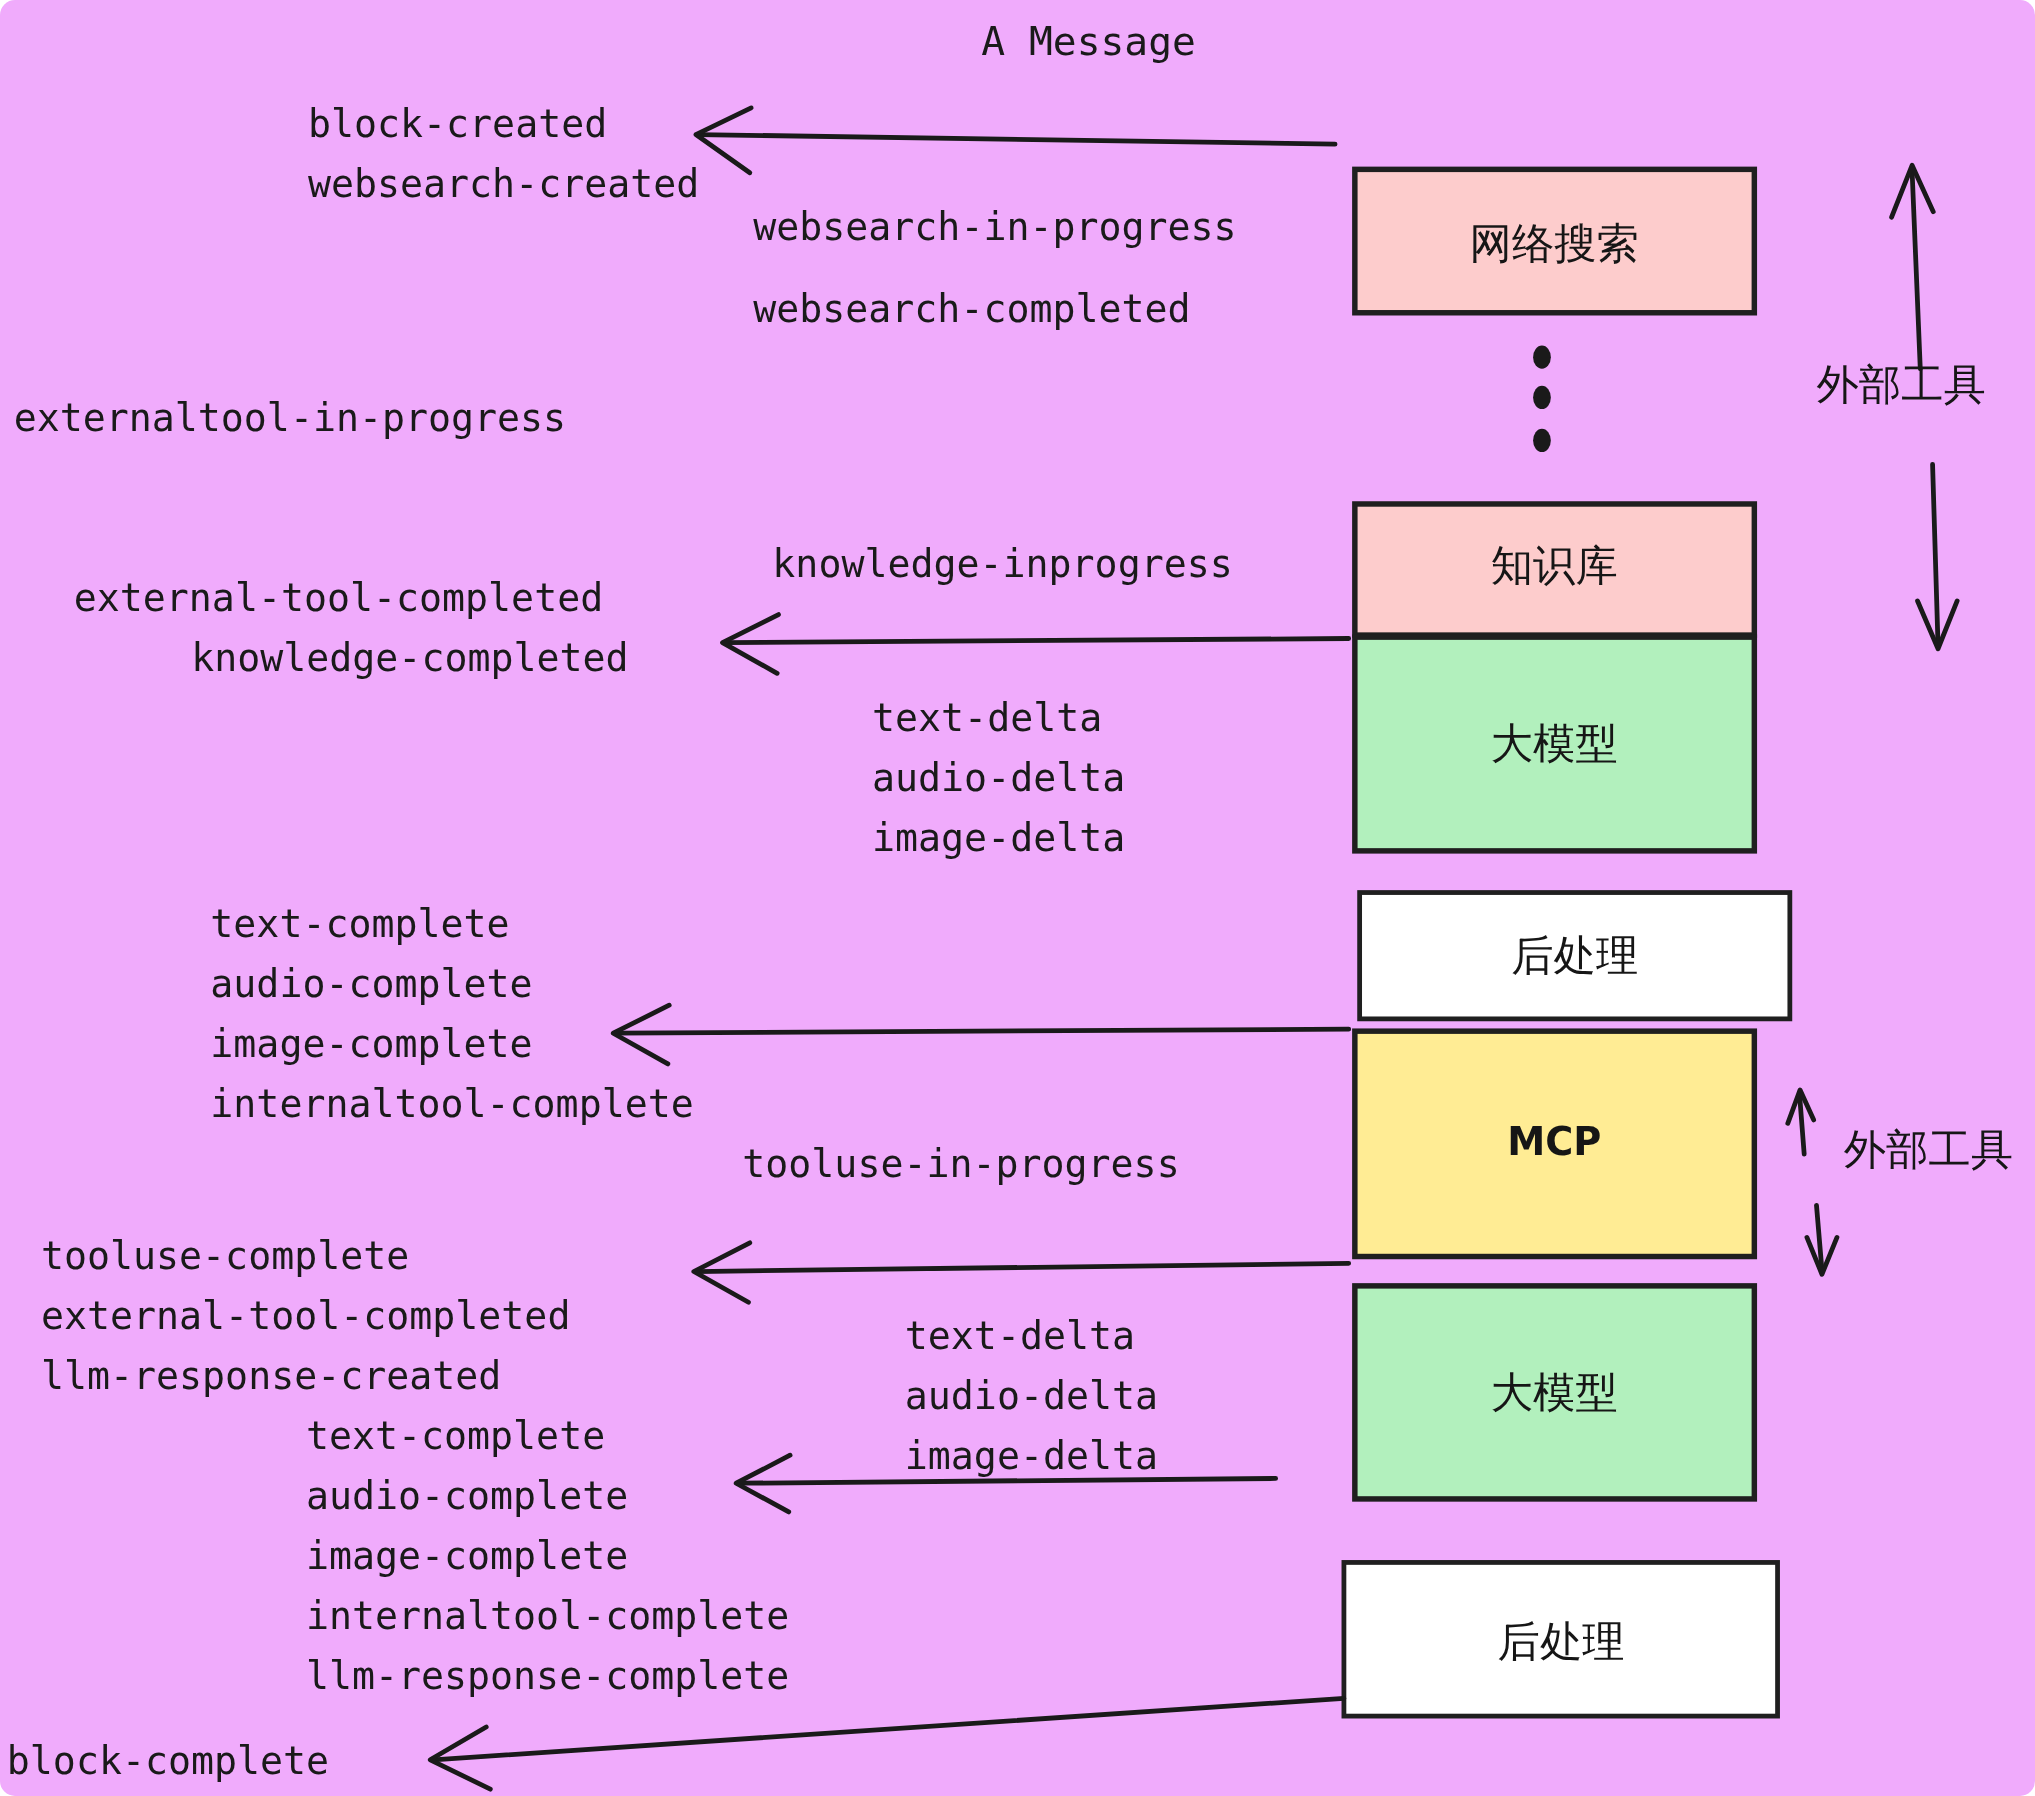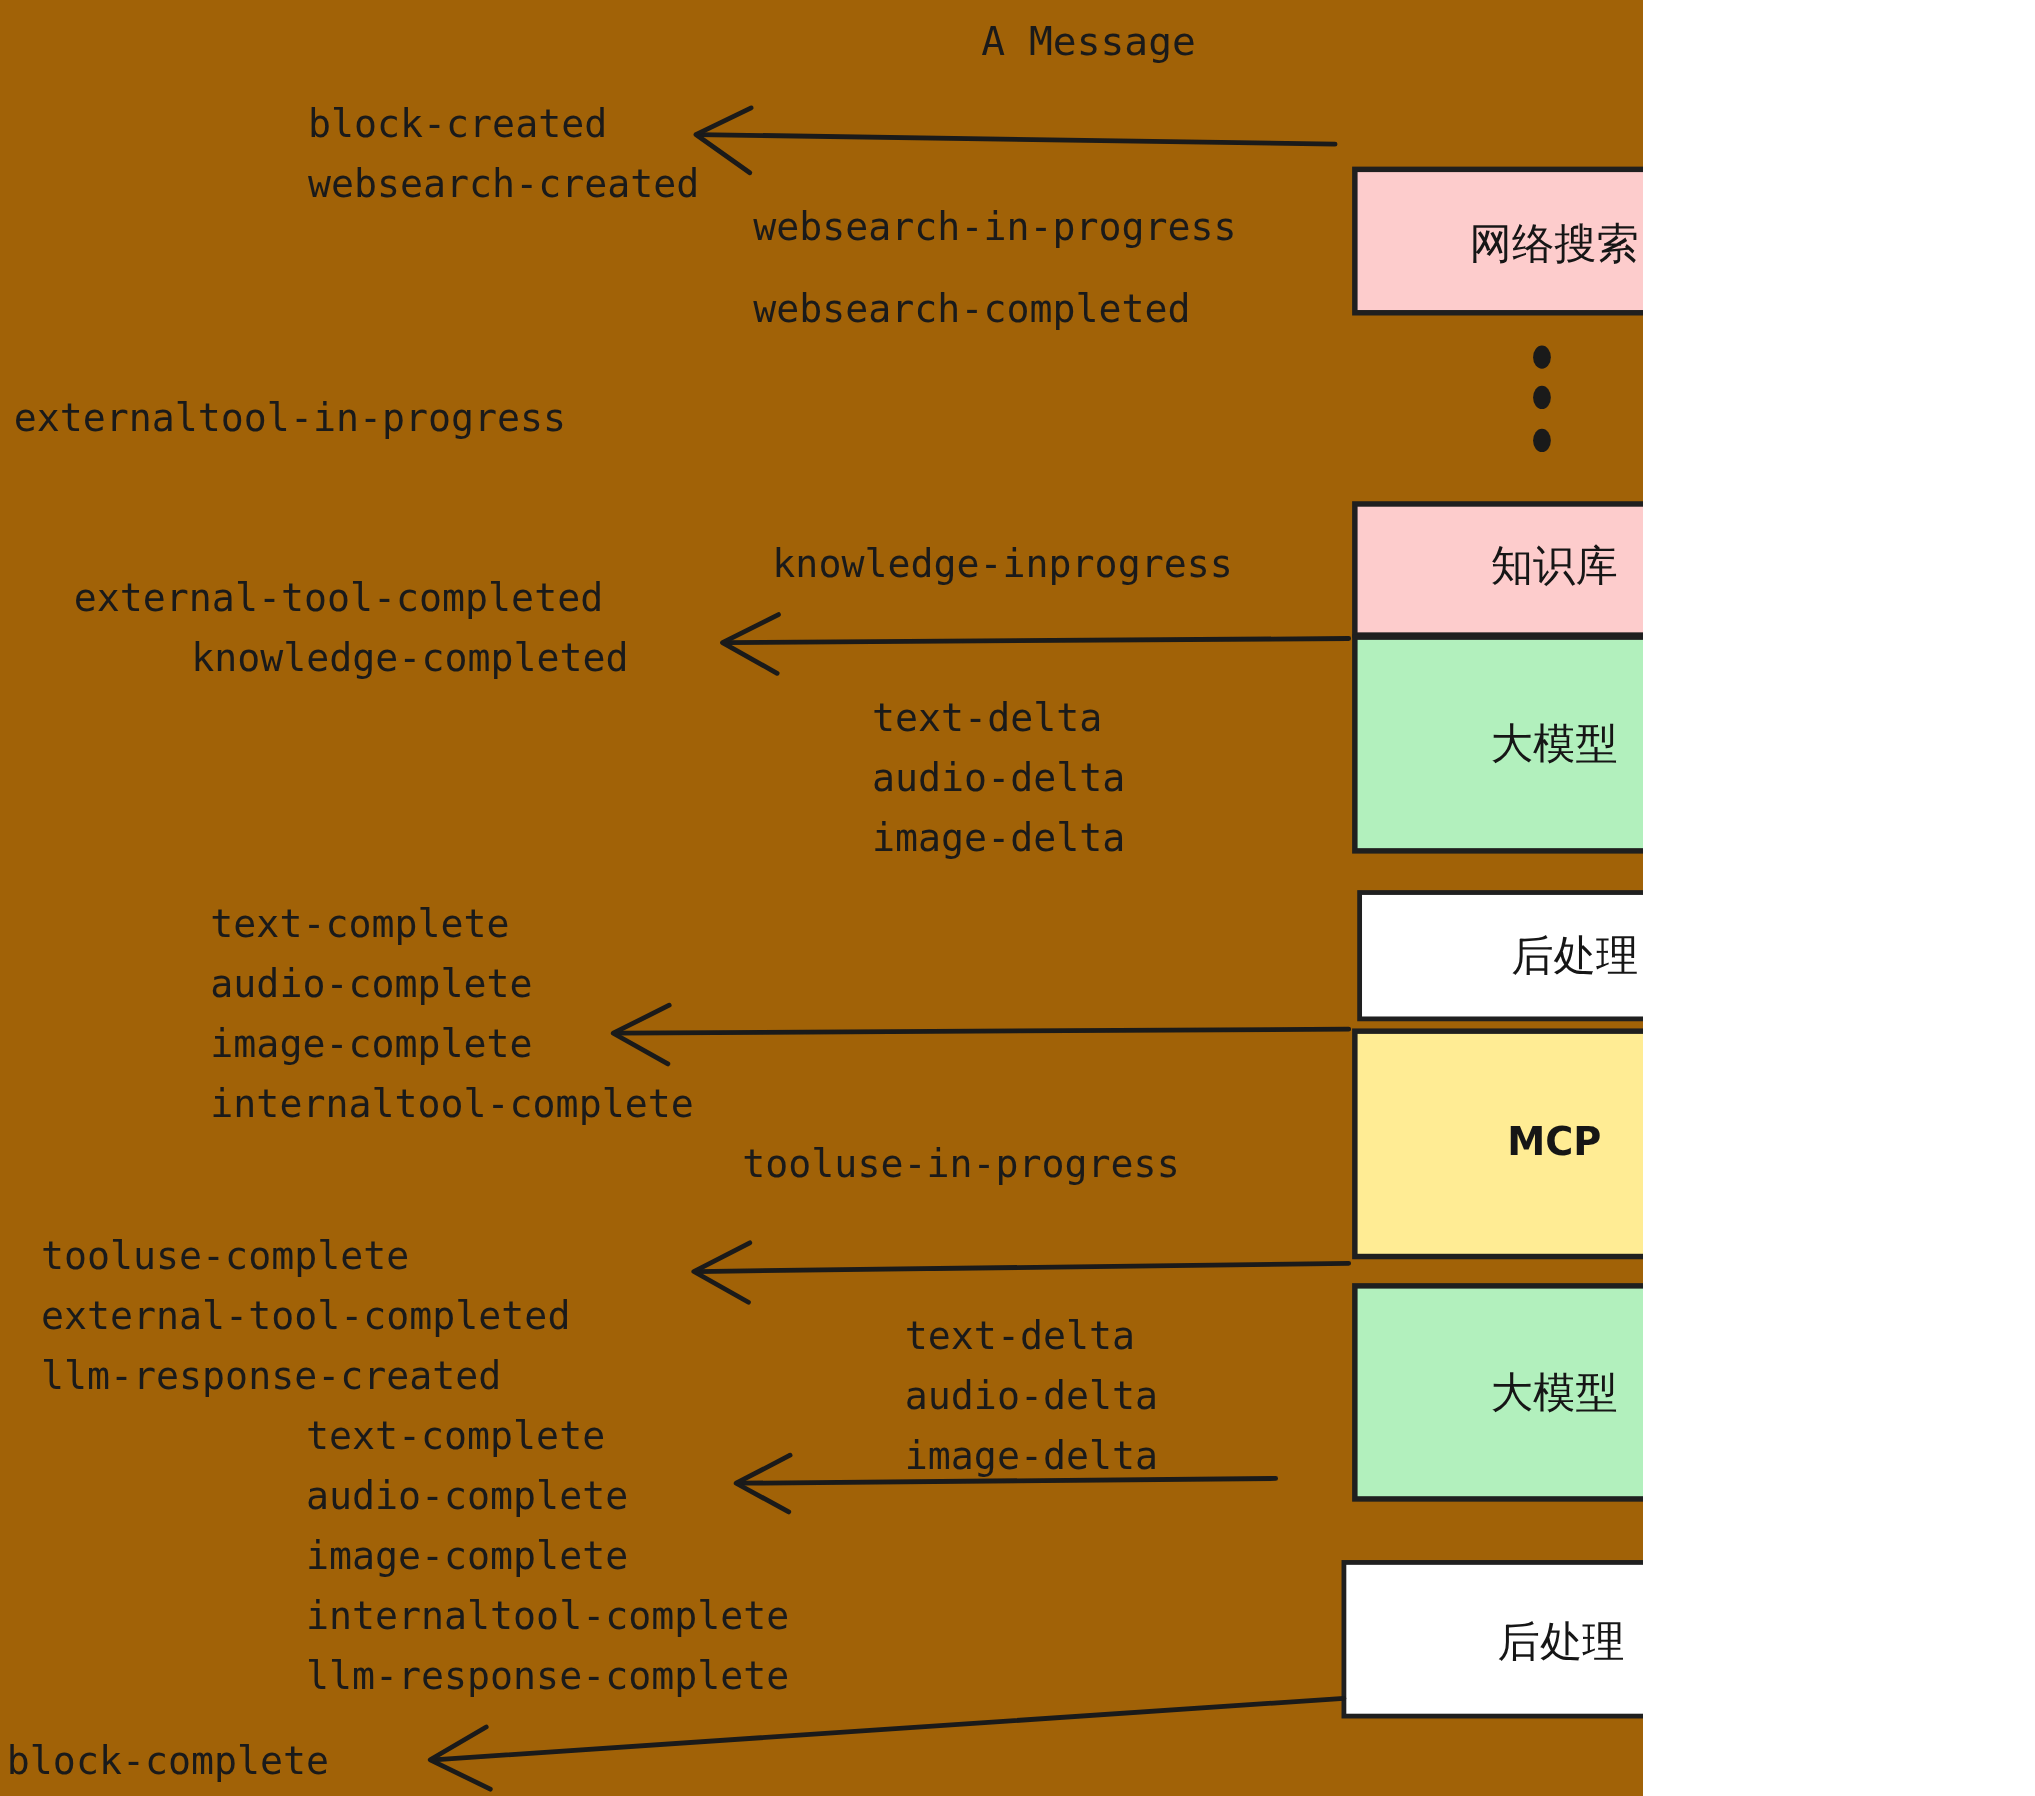--- a/index.html
+++ b/index.html
@@ -2,25 +2,26 @@
 <html style="font-size:11px"><head>
 <meta charset="utf-8">
 <style>
   html, body {
     margin: 0;
     padding: 0;
     background: #ffffff;
   }
   #stage {
     position: relative;
-    width: 1643px;
+    width: 2035px;
     height: 1796px;
-    background: #a16207;
+    background: #f0abfc;
     overflow: hidden;
     font-family: "DejaVu Sans Mono", "Liberation Mono", monospace;
+    border-radius: 15px;
   }
   svg.layer {
     position: absolute;
     top: 0;
     left: 0;
     width: 2035px;
     height: 1796px;
   }
   .ev {
     font-family: "DejaVu Sans Mono", "Liberation Mono", monospace;

